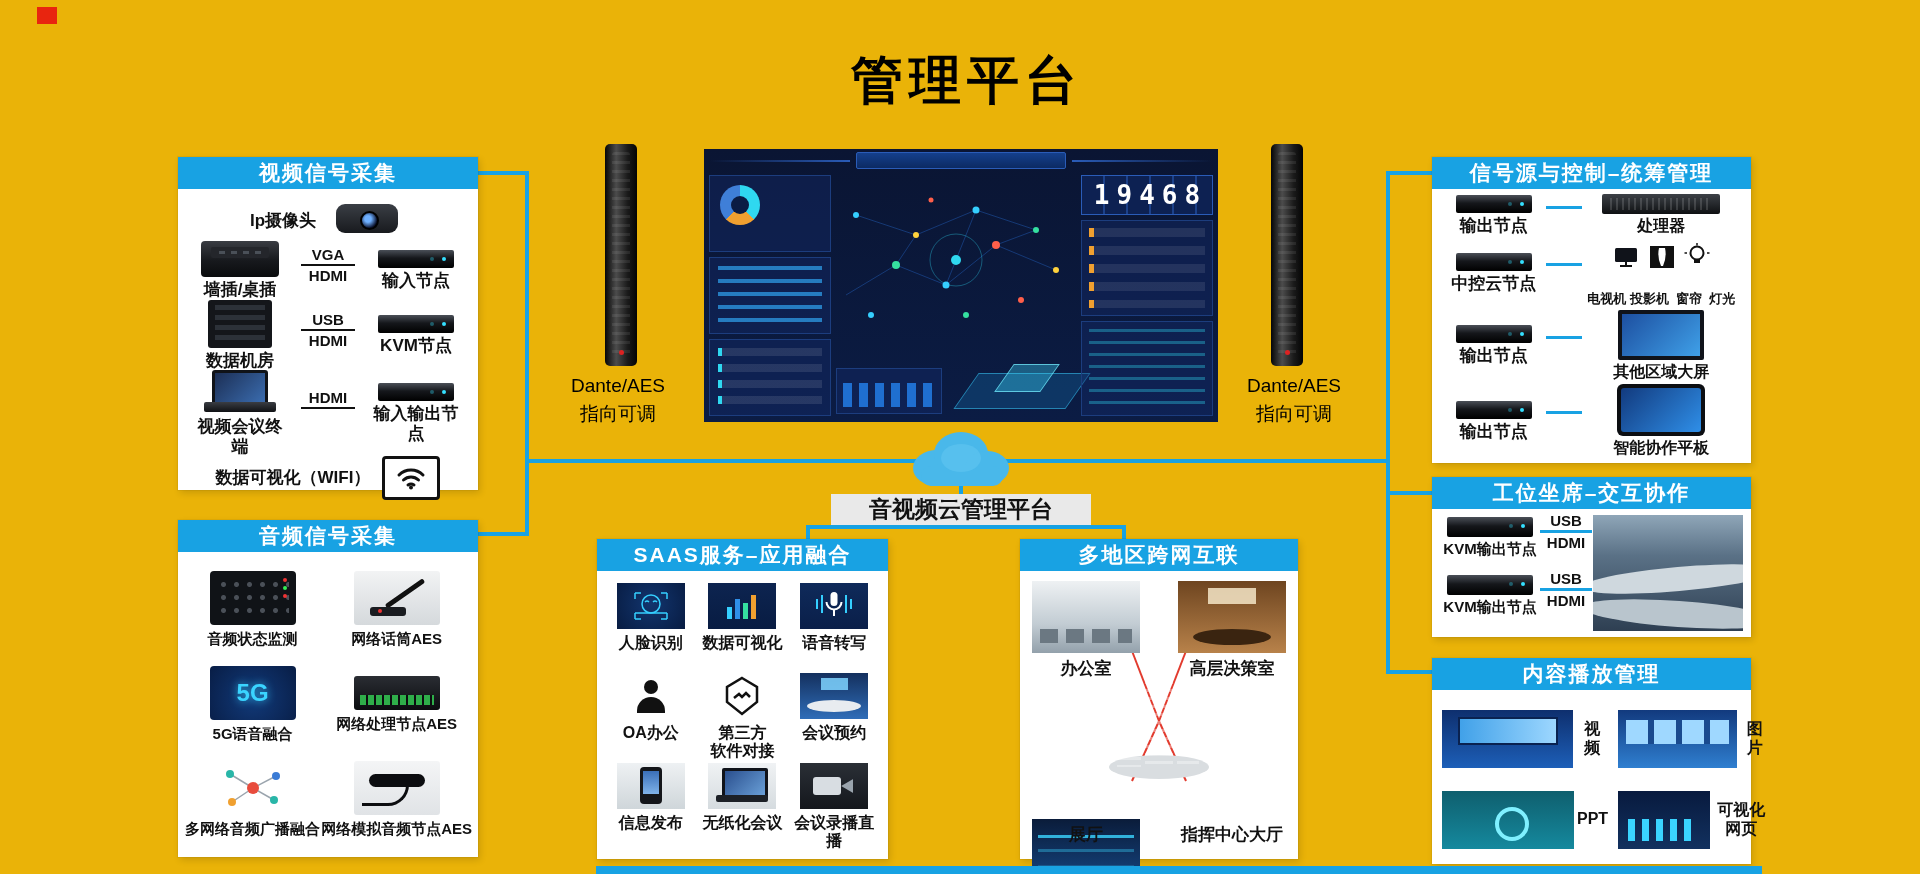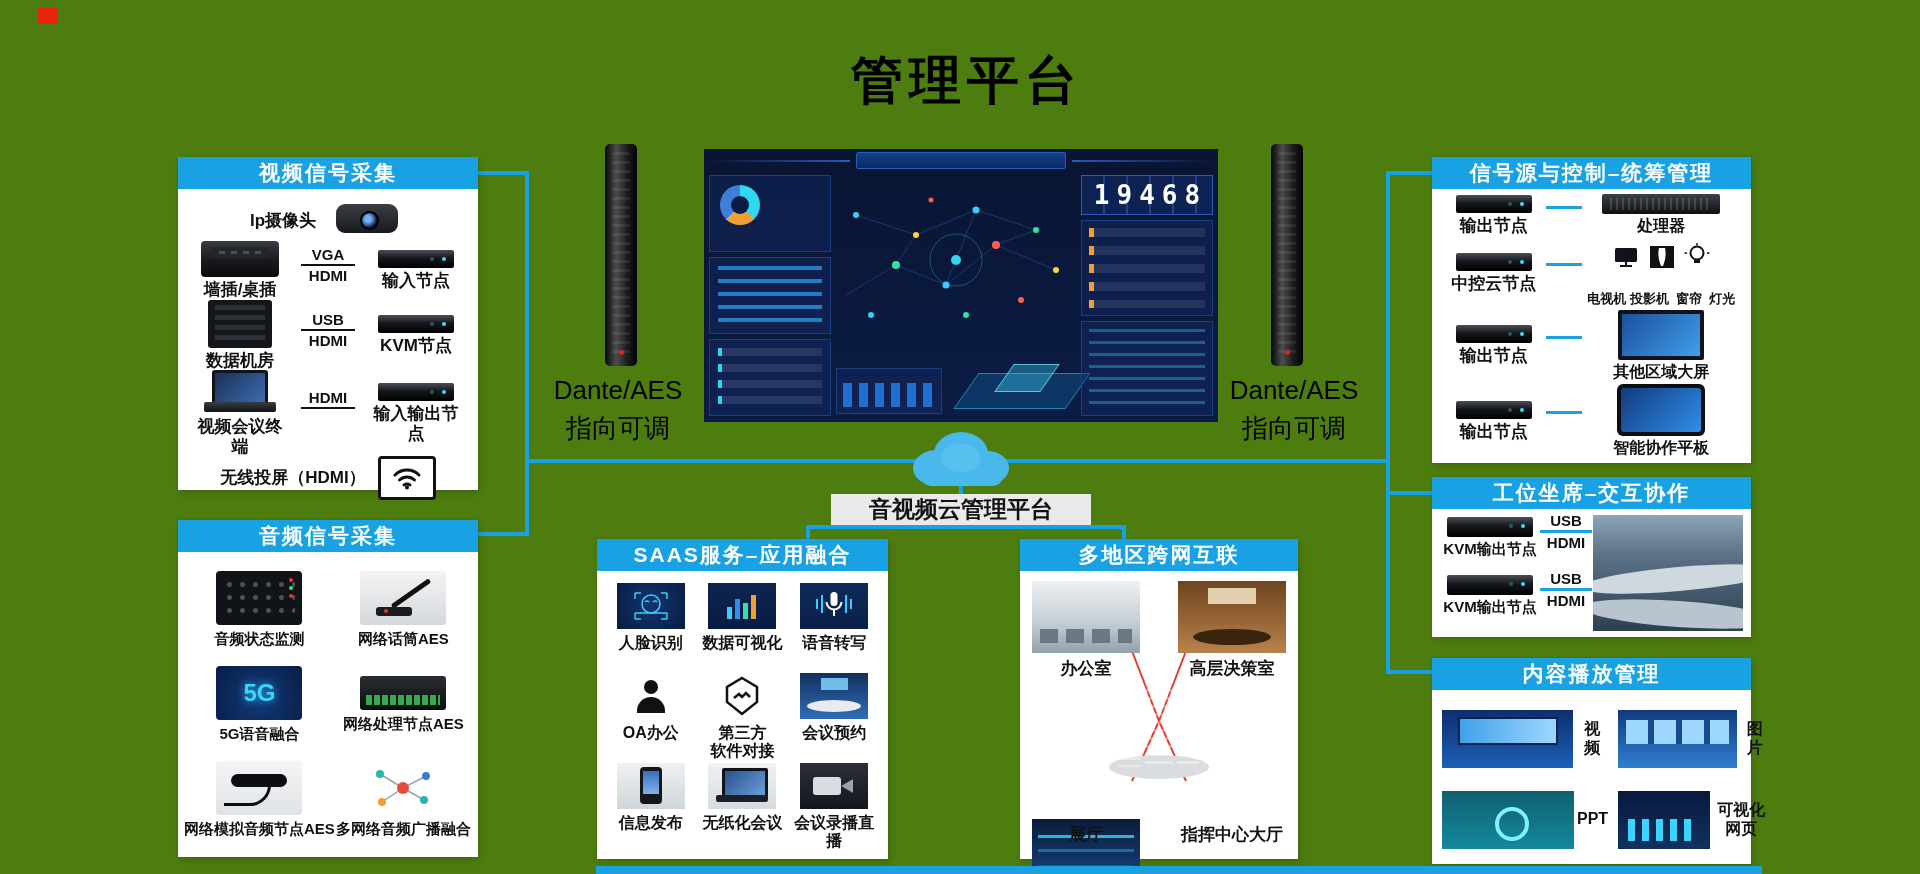--- a/index.html
+++ b/index.html
@@ -1,19 +1,19 @@
 <!DOCTYPE html>
 <html><head>
 <meta charset="utf-8">
 <style>
   * { margin:0; padding:0; box-sizing:border-box; }
   html,body { background:#e9e9e9; }
   .stage {
     position:relative; width:1920px; height:874px; overflow:hidden;
-    background:#4d7c0f;
+    background:#eab308;
     font-family:"Liberation Sans","DejaVu Sans",sans-serif;
     color:#111;
   }
   
   .title {
     position:absolute; left:667px; top:46px; width:600px; text-align:center;
     font-size:52px; font-weight:900; letter-spacing:6px; color:#000;
   }
   .red-mark { position:absolute; left:37px; top:7px; width:20px; height:17px; background:#e8250f; }
   .cline { position:absolute; background:#18a2e3; }
@@ -33,21 +33,21 @@
     background:linear-gradient(90deg,#060606,#4c4c4c 35%,#1b1b1b 70%,#040404);
   }
   .speaker::before {
     content:""; position:absolute; inset:8px 7px; border-radius:3px;
     background:repeating-linear-gradient(180deg,rgba(255,255,255,.08) 0 3px,rgba(0,0,0,0) 3px 9px);
   }
   .speaker::after {
     content:""; position:absolute; left:50%; bottom:11px; width:5px; height:5px;
     margin-left:-2.5px; border-radius:50%; background:#d22;
   }
-  .speaker-label { position:absolute; width:196px; text-align:center; font-size:26px; line-height:1.45; color:#000; }
+  .speaker-label { position:absolute; width:196px; text-align:center; font-size:19px; line-height:1.45; color:#000; }
 
   
   .dashboard {
     position:absolute; left:704px; top:149px; width:514px; height:273px; overflow:hidden;
     background:linear-gradient(180deg,#0a1533,#0b1c44);
   }
   .db-header {
     position:absolute; left:152px; top:3px; width:210px; height:17px;
     background:linear-gradient(180deg,#14408c,#0c2a63); border:1px solid #2a5cb8; border-radius:2px;
   }
@@ -390,21 +390,21 @@
           <span class="conn-lbl">HDMI</span>
           <i class="conn-line"></i>
           <span class="conn-lbl"></span>
         </div>
         <div class="devcol">
           <div class="img-node"></div>
           <span class="lbl">输入输出节点</span>
         </div>
       </div>
       <div class="vrow vrow-e">
-        <span class="lbl">无线投屏（HDMI）</span>
+        <span class="lbl">数据可视化（WIFI）</span>
         <div class="wifi-box">
           <svg width="30" height="24" viewBox="0 0 30 24">
             <g fill="none" stroke="#111" stroke-width="3" stroke-linecap="round">
               <path d="M3,9 A17,17 0 0 1 27,9"></path>
               <path d="M7.5,14 A11,11 0 0 1 22.5,14"></path>
               <path d="M12,19 A5.5,5.5 0 0 1 18,19"></path>
             </g>
             <circle cx="15" cy="21.5" r="2" fill="#111"></circle>
           </svg>
         </div>
@@ -427,42 +427,42 @@
       </div>
       <div class="acell">
         <div class="img-5g">
           <span class="badge-5g">5G</span>
         </div>
         <span class="lbl">5G语音融合</span>
       </div>
       <div class="acell">
         <div class="img-audio-proc"></div>
         <span class="lbl">网络处理节点AES</span>
-      </div>
-      <div class="acell">
-        <div class="img-analog"></div>
-        <span class="lbl">网络模拟音频节点AES</span>
       </div>
       <div class="acell">
         <div class="img-broadcast">
           <svg width="70" height="44" viewBox="0 0 70 44">
             <g stroke="#9aa4ad" stroke-width="1.5">
               <line x1="35" y1="22" x2="12" y2="8"></line>
                 <line x1="35" y1="22" x2="58" y2="10"></line>
               <line x1="35" y1="22" x2="14" y2="36"></line>
                 <line x1="35" y1="22" x2="56" y2="34"></line>
             </g>
             <circle cx="35" cy="22" r="6" fill="#e84c3d"></circle>
             <circle cx="12" cy="8" r="4" fill="#29b6a8"></circle>
               <circle cx="58" cy="10" r="4" fill="#3a7bd5"></circle>
             <circle cx="14" cy="36" r="4" fill="#f0a030"></circle>
               <circle cx="56" cy="34" r="4" fill="#29b6a8"></circle>
           </svg>
         </div>
         <span class="lbl">多网络音频广播融合</span>
+      </div>
+      <div class="acell">
+        <div class="img-analog"></div>
+        <span class="lbl">网络模拟音频节点AES</span>
       </div>
     </div>
   </section>
 
   <section class="panel" style="left:597px;top:539px;width:291px;height:320px">
     <header class="panel-h">SAAS服务–应用融合</header>
     <div class="pbody sbody">
       <div class="scell">
         <div class="sicon icn-face">
           <svg width="40" height="34" viewBox="0 0 40 34">

